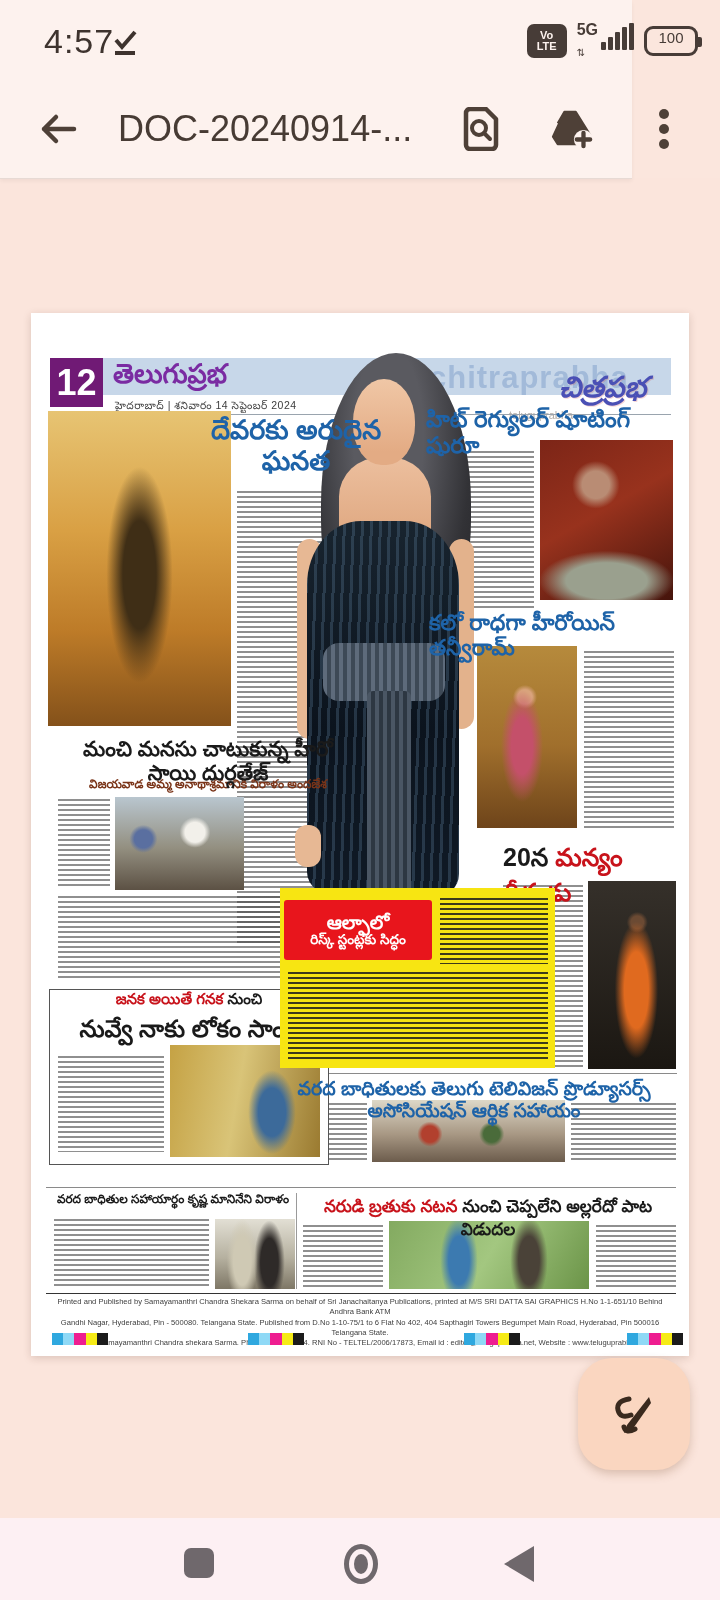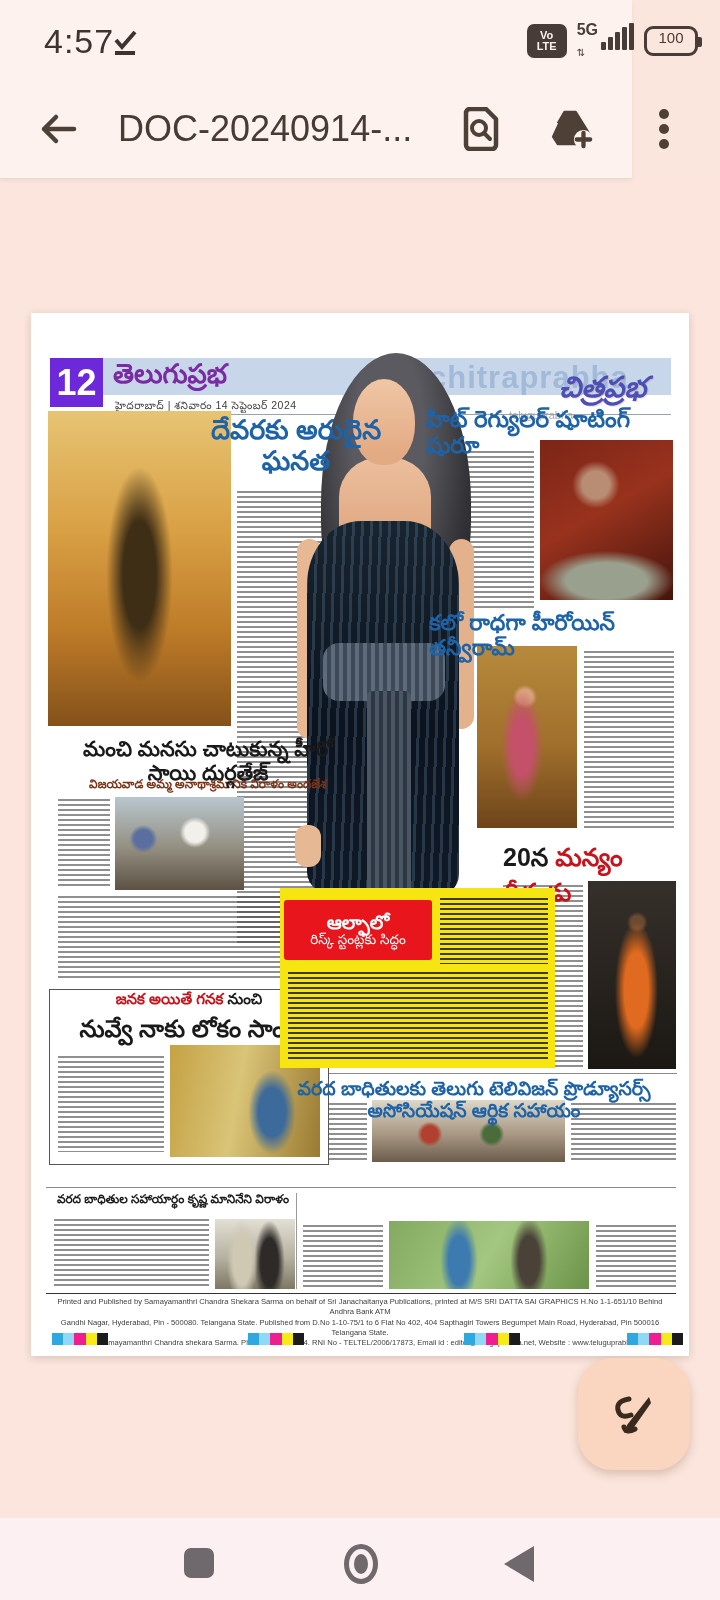--- a/index.html
+++ b/index.html
@@ -32,21 +32,21 @@
   .icon-btn{width:44px;height:44px;display:flex;align-items:center;justify-content:center}
 
   
   .viewer{position:absolute;left:0;top:178px;width:720px;height:1340px;background:#fbe5dc}
   .page{position:absolute;left:31px;top:135px;width:658px;height:1043px;background:#ffffff;
         box-shadow:0 2px 8px rgba(70,40,30,.18)}
   .abs{position:absolute}
 
   
   .mast-band{left:72px;top:45px;width:568px;height:37px;background:#c7d7e9}
-  .mast-num{left:19px;top:45px;width:53px;height:49px;background:#6d28d9;color:#fff;font-size:36px;
+  .mast-num{left:19px;top:45px;width:53px;height:49px;background:#701a75;color:#fff;font-size:36px;
             display:flex;align-items:center;justify-content:center;font-weight:bold}
   .mast-name{left:82px;top:46px;font-size:27px;font-weight:bold;color:#7a2ba2}
   .mast-date{left:84px;top:86px;font-size:10.5px;color:#3c3c3c;letter-spacing:.5px}
   .mast-rule{left:82px;top:101px;width:558px;height:1px;background:#9aa4ae}
   .mast-wm{left:398px;top:47px;font-size:31px;font-weight:bold;color:#a2bad9;letter-spacing:1px}
   .mast-wm-sub{left:478px;top:96px;font-size:11px;color:#b4aca6}
   .mast-logo{left:528px;top:58px;font-size:29px;font-weight:bold;font-style:italic;color:#4a50b5;
              text-shadow:1px 1px 0 #d0342c33}
 
   
@@ -111,21 +111,21 @@
          background:repeating-linear-gradient(90deg,#5e6b7b 0 4px,#3d4956 4px 8px)}
   .a-ribbon{left:86px;top:338px;width:44px;height:206px;border-radius:6px;
          background:repeating-linear-gradient(90deg,#4a5664 0 4px,#2d3742 4px 8px)}
   .a-hand{left:14px;top:472px;width:26px;height:42px;border-radius:12px;background:#e7b894}
 
   
   .ybox{left:249px;top:575px;width:275px;height:180px;background:#f7e512;z-index:4}
   .yban{position:absolute;left:4px;top:12px;width:148px;height:60px;background:#e8151c;
         display:flex;flex-direction:column;align-items:center;justify-content:center;border-radius:3px}
   .yban .l1{color:#fff;font-size:19px;font-weight:bold;line-height:1.05}
-  .yban .l2{color:#fff;font-size:13.5px;font-weight:normal;line-height:1.1}
+  .yban .l2{color:#fff;font-size:13.5px;font-weight:bold;line-height:1.1}
 
   .jbox{left:18px;top:676px;width:280px;height:176px;border:1.5px solid #555;z-index:3;background:#fff}
 
   .rule-h{background:#8a8a8a;height:1px}
   .rule-v{background:#9a9a9a;width:1px}
 
   
   .pfoot{left:14px;top:984px;width:630px;font-size:7.6px;color:#3d3d3d;text-align:center;line-height:1.35}
   .cmyk{top:1020px;width:56px;height:12px;display:flex}
   .cmyk i{flex:1}
@@ -289,20 +289,23 @@
     <div class="abs ph ph-group2" style="left:341px;top:787px;width:193px;height:62px"></div>
     <div class="abs tx" style="left:540px;top:790px;width:105px;height:60px"></div>
 
     <div class="abs rule-h" style="left:15px;top:874px;width:630px"></div>
     <div class="abs rule-v" style="left:265px;top:880px;height:96px"></div>
 
     <div class="abs hl-black" style="left:23px;top:880px;width:238px;font-size:12px;text-align:center;z-index:3">వరద బాధితుల సహాయార్థం కృష్ణ మానినేని విరాళం</div>
     <div class="abs tx" style="left:23px;top:906px;width:155px;height:70px"></div>
     <div class="abs ph ph-twomen" style="left:184px;top:906px;width:80px;height:70px"></div>
 
+    <div class="abs" style="left:272px;top:884px;width:370px;font-size:17px;text-align:center;z-index:3">
+      <span class="hl-red">నరుడి బ్రతుకు నటన </span><span class="hl-black">నుంచి చెప్పలేని అల్లరేదో పాట విడుదల</span>
+    </div>
     <div class="abs tx" style="left:272px;top:912px;width:80px;height:64px"></div>
     <div class="abs ph ph-couple" style="left:358px;top:908px;width:200px;height:68px"></div>
     <div class="abs tx" style="left:565px;top:912px;width:80px;height:64px"></div>
 
     <div class="abs rule-h" style="left:15px;top:980px;width:630px;background:#333"></div>
     <div class="abs pfoot">
       <div>Printed and Published by Samayamanthri Chandra Shekara Sarma on behalf of Sri Janachaitanya Publications, printed at M/S SRI DATTA SAI GRAPHICS H.No 1-1-651/10 Behind Andhra Bank ATM</div>
       <div>Gandhi Nagar, Hyderabad, Pin - 500080. Telangana State. Published from D.No 1-10-75/1 to 6 Flat No 402, 404 Sapthagiri Towers Begumpet Main Road, Hyderabad, Pin 500016 Telangana State.</div>
       <div>Editor : Samayamanthri Chandra shekara Sarma. Ph.no- 8096677264. RNI No - TELTEL/2006/17873, Email id : editor@teluguprabha.net, Website : www.teluguprabha.net</div>
     </div>

